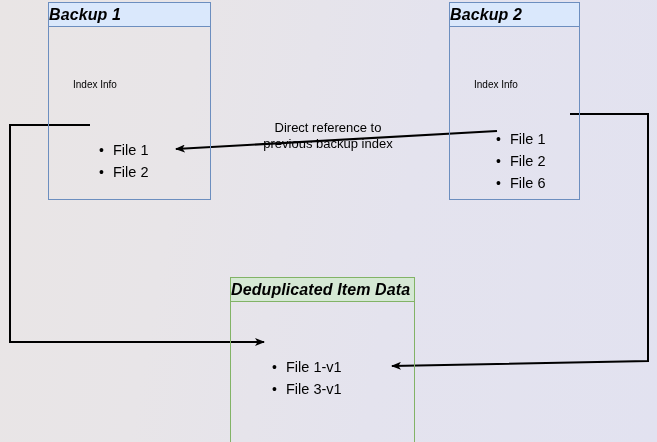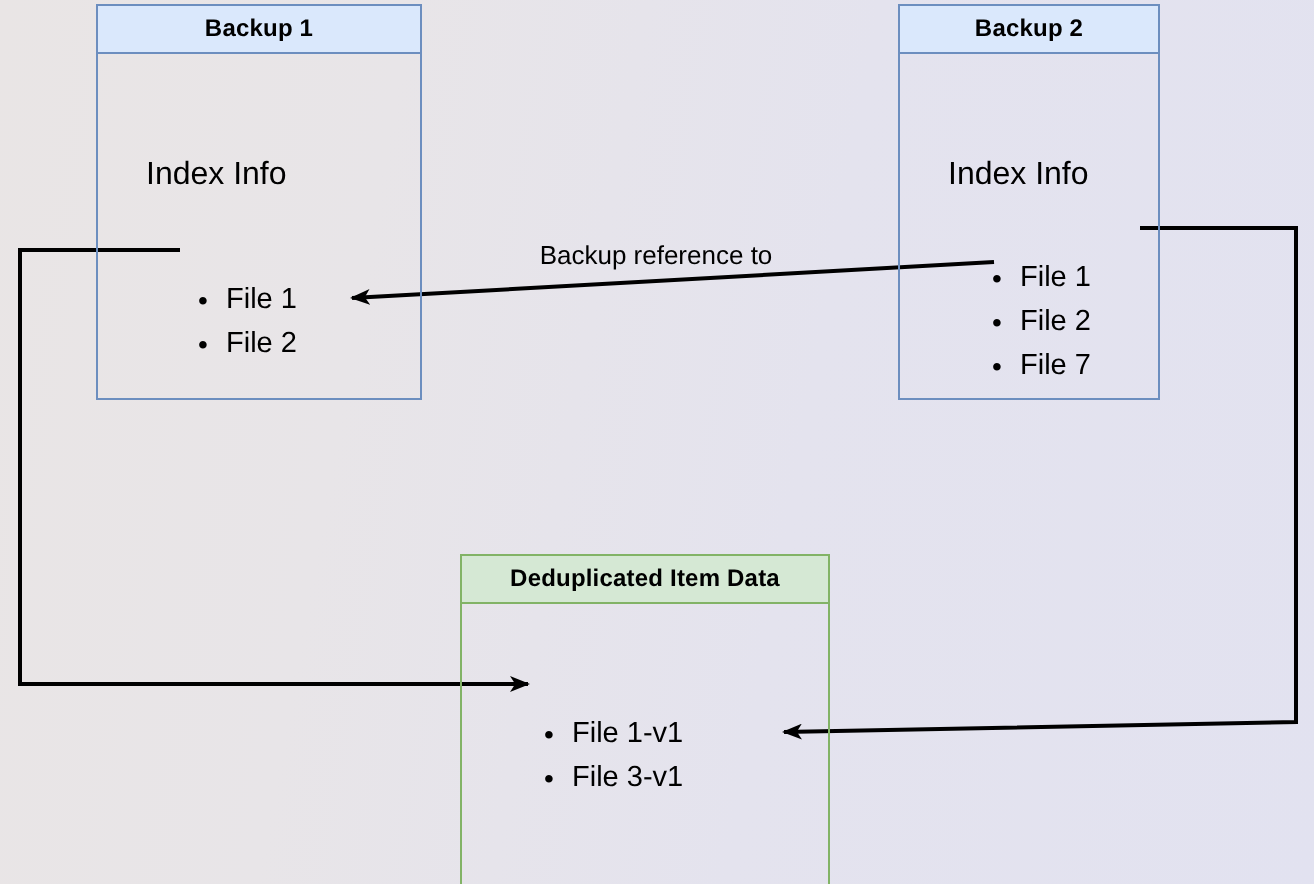--- a/index.html
+++ b/index.html
@@ -32,25 +32,25 @@
   .box {
     position: absolute;
     box-sizing: border-box;
     display: flex;
     flex-direction: column;
   }
   .box-header {
     box-sizing: border-box;
     height: 25px;
     line-height: 23px;
-    text-align: center;
     font-weight: bold;
-    font-size: 12px;
+    font-size: 16px;
     color: #000000;
     letter-spacing: 0.1px;
+    font-style: italic;
   }
   .box-body {
     box-sizing: border-box;
     flex: 1 1 auto;
     position: relative;
   }
 
   
   .box.blue .box-header {
     background: #dae8fc;
@@ -75,21 +75,21 @@
   }
 
   
   #backup1-box { left: 48px;  top: 2px;   width: 163px; height: 198px; }
   #backup2-box { left: 449px; top: 2px;   width: 131px; height: 198px; }
   #dedup-box   { left: 230px; top: 277px; width: 185px; height: 181px; }
 
   
   .index-info {
     position: absolute;
-    font-size: 16px;
+    font-size: 10px;
     color: #000;
     white-space: nowrap;
   }
   #backup1-index-info { left: 24px; top: 52px; }
   #backup2-index-info { left: 24px; top: 52px; }
 
   
   .file-list {
     position: absolute;
     margin: 0;
@@ -160,32 +160,33 @@
     </div>
   </div>
 
   <div class="box blue" id="backup2-box">
     <div class="box-header">Backup 2</div>
     <div class="box-body">
       <div class="index-info" id="backup2-index-info">Index Info</div>
       <ul class="file-list" id="backup2-file-list">
         <li>File 1</li>
         <li>File 2</li>
-        <li>File 7</li>
+        <li>File 6</li>
       </ul>
     </div>
   </div>
 
   <div class="box green" id="dedup-box">
     <div class="box-header">Deduplicated Item Data</div>
     <div class="box-body">
       <ul class="file-list" id="dedup-file-list">
         <li>File 1-v1</li>
         <li>File 3-v1</li>
       </ul>
     </div>
   </div>
 
   <div id="direct-reference-label">
-    <span>Backup reference to</span>
+    <span>Direct reference to</span>
+    <span>previous backup index</span>
   </div>
 
 </div>
 
 </body></html>

